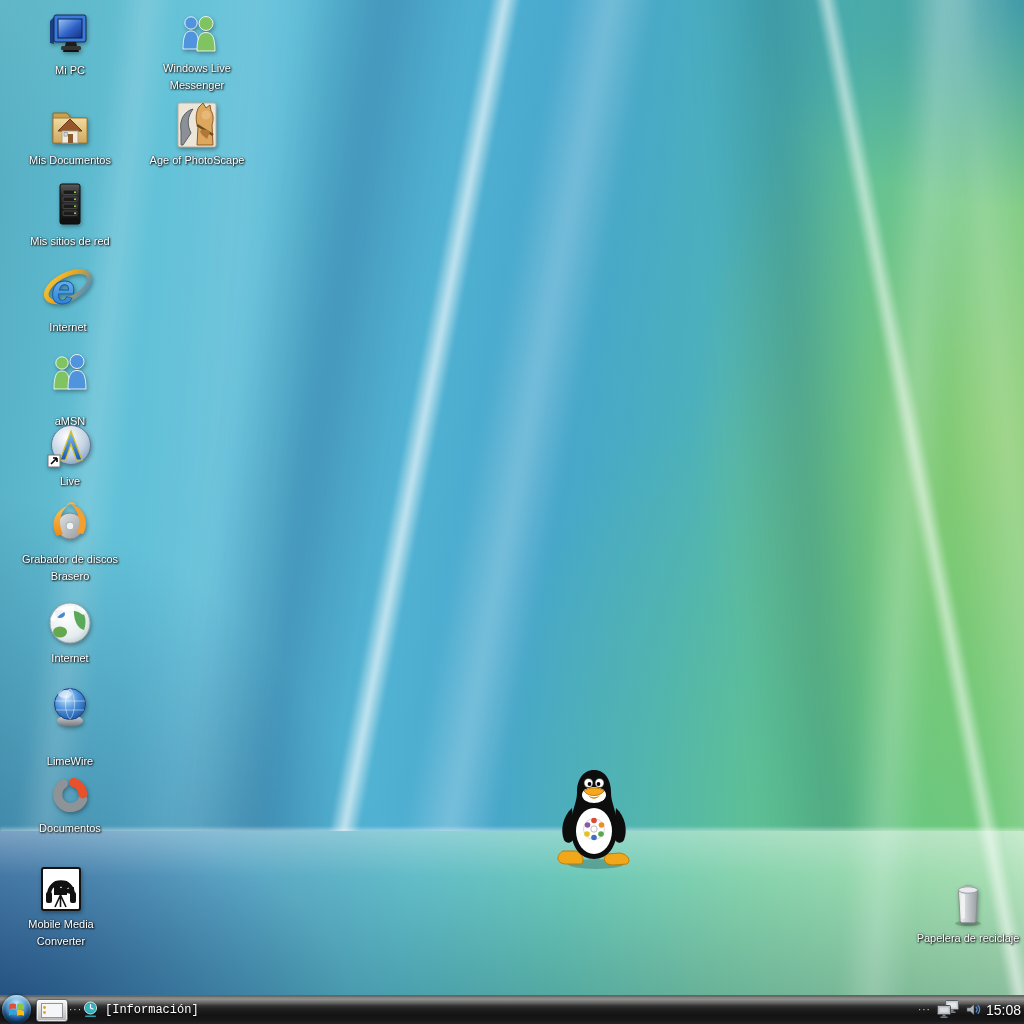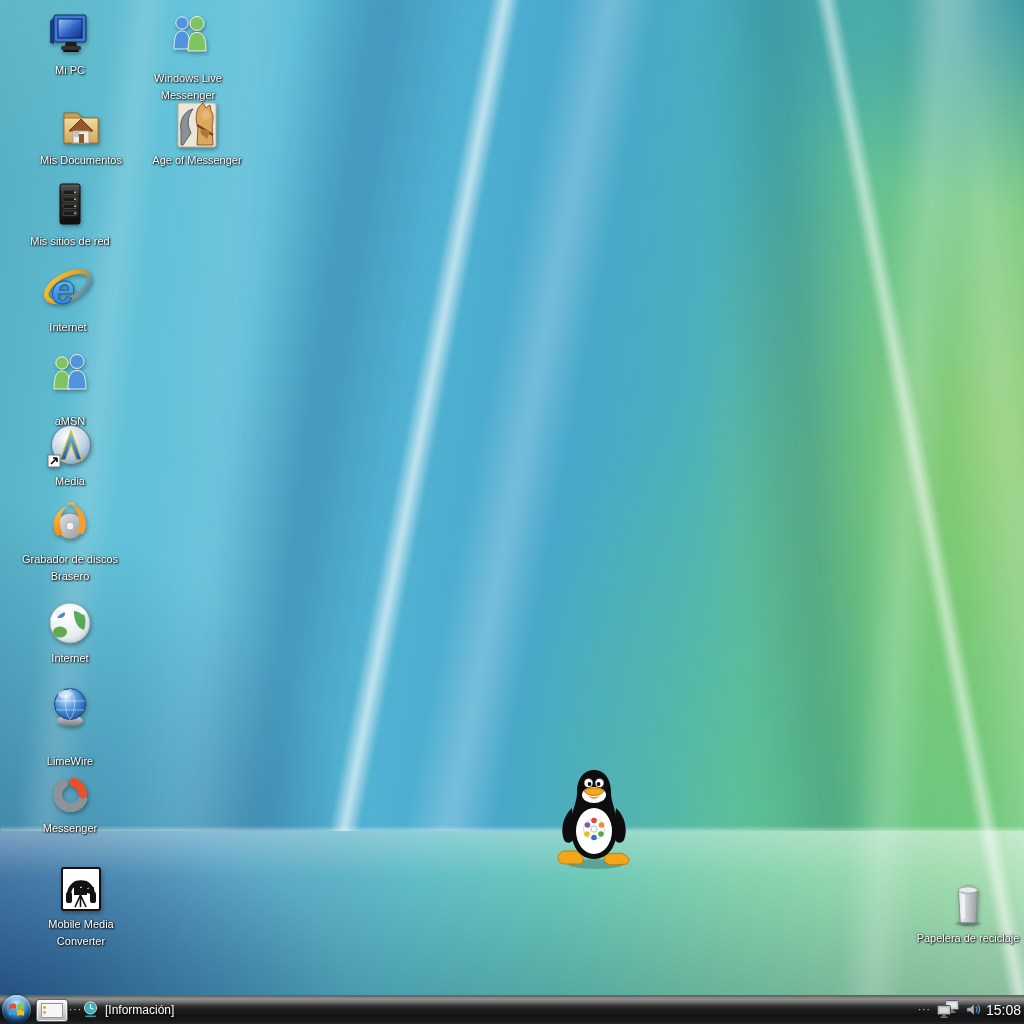--- a/index.html
+++ b/index.html
@@ -54,21 +54,21 @@
        box-shadow:inset 0 2px 3px rgba(255,255,255,.6),inset 0 -3px 5px rgba(0,0,0,.55),0 0 3px rgba(0,0,0,.7);
        display:flex;align-items:center;justify-content:center;cursor:pointer;}
   .ql-btn{position:absolute;left:36px;top:4px;width:30px;height:21px;border-radius:3px;
        background:linear-gradient(#fafafa,#b4b4b4);border:1px solid #63666a;
        box-shadow:inset 0 0 0 1px rgba(255,255,255,.65),0 1px 2px rgba(0,0,0,.5);
        display:flex;align-items:center;justify-content:center;cursor:pointer;}
   .tb-dots{color:#d8dcde;font-size:10px;letter-spacing:1px;line-height:29px;cursor:pointer;
        text-shadow:0 1px 1px #000;}
   .ql-dots{position:absolute;left:69px;top:0;}
   .task-btn{position:absolute;left:82px;top:0;height:29px;display:flex;align-items:center;gap:6px;
-       color:#fff;font-size:12px;text-shadow:0 1px 2px #000;cursor:pointer;}
+       color:#fff;font-size:12px;text-shadow:0 1px 2px #000;cursor:pointer;font-family:Liberation Mono, monospace;}
   .tray{position:absolute;right:3px;top:0;height:29px;display:flex;align-items:center;gap:5px;}
   .tray svg{display:block;}
   .tray-clock{font-size:14px;color:#fff;text-shadow:0 1px 2px #000;min-width:34px;text-align:right;cursor:pointer;}
   .ico-wrap{display:flex;align-items:center;justify-content:center;cursor:pointer;}
 </style>
 </head>
 <body>
 
 <div class="stage">
   <div class="skybeams">
@@ -128,34 +128,34 @@
 <polygon points="8,6 4,10 4,32 8,33" fill="#1a3e7e"></polygon>
 <rect x="8" y="4" width="32" height="27" rx="2" fill="#3a7ad9" stroke="#12285e"></rect>
 <rect x="12" y="8" width="24" height="19" fill="url(#gpc)" stroke="#0e2050"></rect>
 <polygon points="20,31 19,35 31,35 30,31" fill="#1c1c1c"></polygon>
 <rect x="15" y="35" width="20" height="4" rx="1.5" fill="#333"></rect>
 <rect x="17" y="39" width="16" height="2" rx="1" fill="#111"></rect>
           </svg>
         </span>
         <div class="icon-label" style="max-width: 110px;">Mi PC</div>
       </div>
-      <div class="desk-icon" style="left: 128px; top: 9px; width: 120px; gap: 10px;">
+      <div class="desk-icon" style="left: 137px; top: 9px; width: 120px;">
         <span class="icon-img">
           <svg viewBox="0 0 48 48">
             <g stroke="rgba(255,255,255,.85)" stroke-width="1">
 <circle cx="18" cy="14" r="6.2" fill="#4f94dc"></circle>
 <path d="M10,40 C10,26 13,22 18,22 C23,22 26,26 26,40 Z" fill="#4f94dc"></path>
 <circle cx="33" cy="14.5" r="7" fill="#7fc460"></circle>
 <path d="M24,42 C24,28 27,23.5 33,23.5 C39,23.5 42,28 42,42 Z" fill="#7fc460"></path>
             </g>
           </svg>
         </span>
         <div class="icon-label" style="max-width: 92px;">Windows Live Messenger</div>
       </div>
-      <div class="desk-icon" style="left: 15px; top: 101px; width: 132px;">
+      <div class="desk-icon" style="left: 4px; top: 101px; width: 132px;">
         <span class="icon-img">
           <svg viewBox="0 0 48 48">
             <defs>
               <linearGradient id="gfo" x1="0" y1="0" x2="0" y2="1">
                 <stop offset="0" stop-color="#f0dca0"></stop>
                 <stop offset="1" stop-color="#d0a85e"></stop>
               </linearGradient>
             </defs>
 <path d="M7,12 h14 l4,5 h16 v25 H7 Z" fill="#c8a050" stroke="#8a6a2a"></path>
 <rect x="7" y="17" width="34" height="25" rx="1.5" fill="url(#gfo)" stroke="#a0783a"></rect>
@@ -171,21 +171,21 @@
         <span class="icon-img">
           <svg viewBox="0 0 48 48">
 <rect x="5" y="2" width="38" height="44" rx="2" fill="#ece6d8" stroke="#b8b0a0"></rect>
 <path d="M8,30 C6,18 12,10 20,8 C14,16 14,24 18,32 L10,44 H8 Z" fill="#8a9096" stroke="#5a6066"></path>
 <path d="M26,6 l4,-4 3,5 4,-3 1,6 C40,12 41,18 39,24 L40,44 H24 L25,26 C22,20 23,10 26,6 Z" fill="#dda75e" stroke="#8a5a28"></path>
 <circle cx="33" cy="14" r="4.5" fill="#e8b878"></circle>
 <path d="M24,24 L40,34" stroke="#6a4a20" stroke-width="2.5"></path>
 <path d="M27,30 C30,28 34,28 37,31 L34,38 C31,35 28,34 27,30 Z" fill="#b07838"></path>
           </svg>
         </span>
-        <div class="icon-label" style="max-width: 124px;">Age of Messenger</div>
+        <div class="icon-label" style="max-width: 124px;">Age of PhotoScape</div>
       </div>
       <div class="desk-icon" style="left: 4px; top: 182px; width: 132px;">
         <span class="icon-img">
           <svg viewBox="0 0 48 48">
             <defs>
               <linearGradient id="gsv" x1="0" y1="0" x2="0" y2="1">
                 <stop offset="0" stop-color="#5c5c5c"></stop>
                 <stop offset=".25" stop-color="#2e2e2e"></stop>
                 <stop offset="1" stop-color="#101010"></stop>
               </linearGradient>
@@ -254,21 +254,21 @@
                 <stop offset="0" stop-color="#7cc6f0"></stop>
                 <stop offset="1" stop-color="#1a56b8"></stop>
               </linearGradient>
             </defs>
 <circle cx="25" cy="23" r="19.5" fill="url(#gas)" stroke="#5c7a9a"></circle>
 <path d="M25,9 L36,38 L30.5,38 L25,22 L19.5,38 L14,38 Z" fill="url(#gaa)" stroke="#d8c020" stroke-width="1.2"></path>
 <rect x="2" y="33" width="12" height="12" fill="#fff" stroke="#777"></rect>
 <path d="M5,42 L11,36 M11,36 h-4 M11,36 v4" stroke="#000" stroke-width="1.6" fill="none"></path>
           </svg>
         </span>
-        <div class="icon-label" style="max-width: 110px;">Media</div>
+        <div class="icon-label" style="max-width: 110px;">Live</div>
       </div>
       <div class="desk-icon" style="left: 3px; top: 500px; width: 134px;">
         <span class="icon-img">
           <svg viewBox="0 0 48 48">
             <defs>
 <linearGradient id="gbd" x1="0" y1="0" x2="1" y2="1">
                 <stop offset="0" stop-color="#e2e6e9"></stop>
                 <stop offset="1" stop-color="#94989c"></stop>
               </linearGradient>
 <linearGradient id="gbf" x1="0" y1="0" x2="0" y2="1">
@@ -326,23 +326,23 @@
         </span>
         <div class="icon-label" style="max-width: 110px; margin-top: 24px;">LimeWire</div>
       </div>
       <div class="desk-icon" style="left: 7px; top: 769px; width: 126px;">
         <span class="icon-img">
           <svg viewBox="0 0 48 48">
 <path d="M36.8,30.3 A13,13 0 1 1 17.5,14.7" fill="none" stroke="#8e9398" stroke-width="9" stroke-linecap="round"></path>
 <path d="M27.4,13.4 A13,13 0 0 1 36.9,24.9" fill="none" stroke="#e8512a" stroke-width="9" stroke-linecap="round"></path>
           </svg>
         </span>
-        <div class="icon-label" style="max-width: 110px;">Messenger</div>
-      </div>
-      <div class="desk-icon" style="left: 21px; top: 865px; width: 120px;">
+        <div class="icon-label" style="max-width: 110px;">Documentos</div>
+      </div>
+      <div class="desk-icon" style="left: 1px; top: 865px; width: 120px;">
         <span class="icon-img">
           <svg viewBox="0 0 48 48">
 <rect x="5" y="3" width="38" height="42" rx="2" fill="#fff" stroke="#111" stroke-width="2"></rect>
 <path d="M12,30 C12,13 36,13 36,30" fill="none" stroke="#111" stroke-width="4"></path>
 <rect x="9" y="27" width="6" height="11" rx="2" fill="#111"></rect>
 <rect x="33" y="27" width="6" height="11" rx="2" fill="#111"></rect>
 <circle cx="20" cy="20" r="4.2" fill="#111"></circle>
             <circle cx="28" cy="20" r="4.2" fill="#111"></circle>
 <rect x="17" y="23" width="13" height="7" fill="#111"></rect>
 <polygon points="30,24 37,22 37,30 30,28" fill="#111"></polygon>

